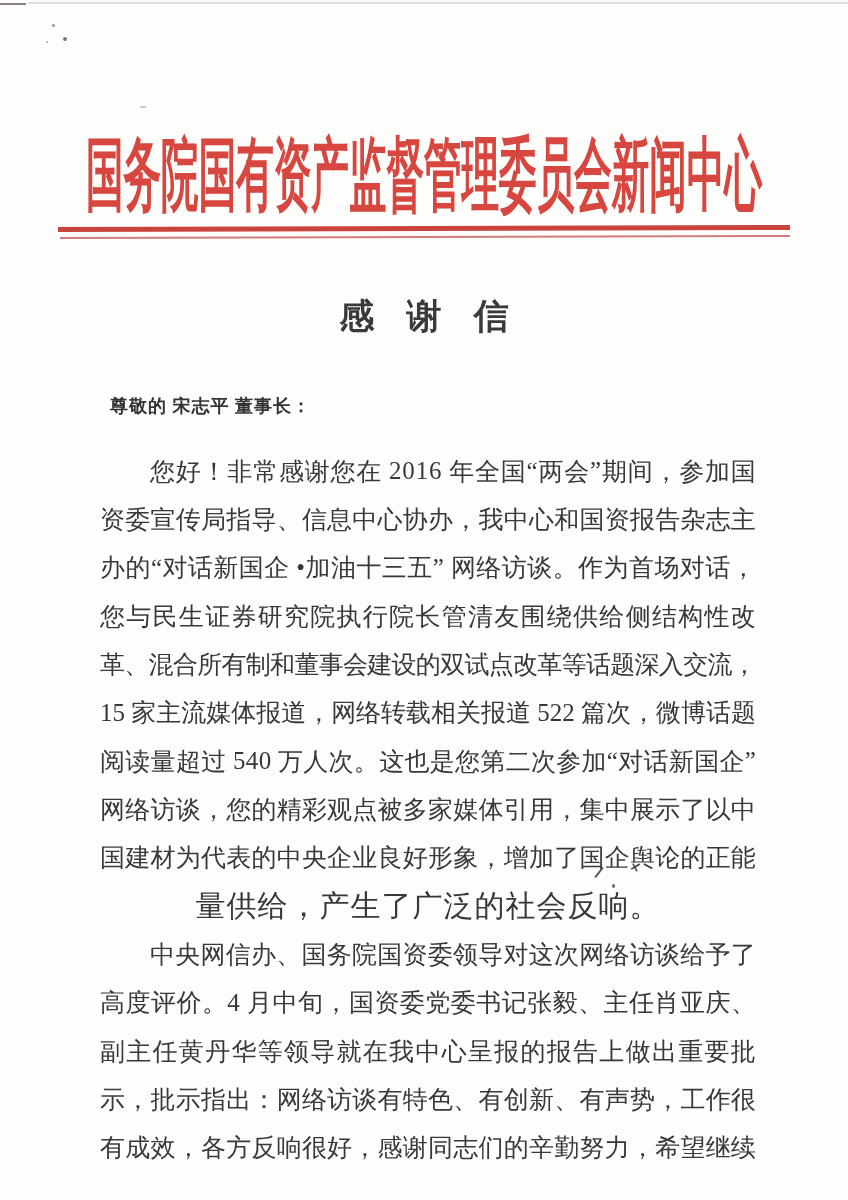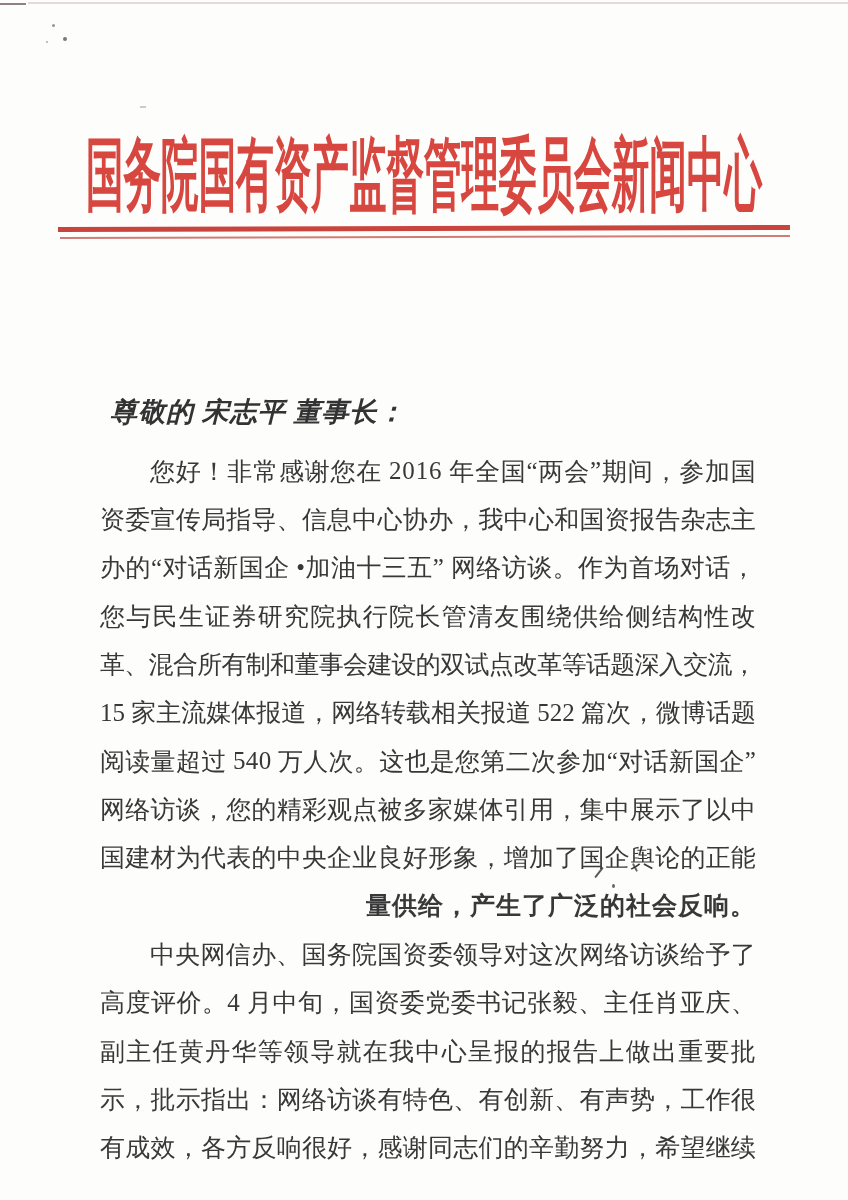--- a/index.html
+++ b/index.html
@@ -27,32 +27,32 @@
   
   .doc-title{
     position:absolute;top:293px;left:0;width:100%;
     text-align:center;font-size:35px;font-weight:bold;color:#3a3a3a;
   }
   .doc-title span{letter-spacing:0.92em;margin-right:-0.92em;}
 
   
   .content{position:absolute;left:100px;top:394px;width:656px;color:#383838;}
   .salutation{
-    font-size:27px;font-weight:bold;height:53px;color:#333;
-    padding-left:10px;letter-spacing:1px;font-style:italic;
+    font-size:18px;font-weight:bold;height:53px;color:#333;
+    padding-left:10px;letter-spacing:1px;
   }
   .jline{
     display:flex;justify-content:space-between;align-items:center;
     height:48.35px;font-size:25px;
   }
   .jline > span{flex:0 1 auto;min-width:0;}
   .jline.indent{padding-left:50px;}
   .line-short{
-    display:block;font-size:25px;height:48.35px;line-height:48.35px;
-    text-align:right;letter-spacing:1px;font-weight:bold;
+    display:block;font-size:30px;height:48.35px;line-height:48.35px;
+    text-align:center;letter-spacing:1px;
   }
 
   
   .artifact{position:absolute;}
   .a-topline{left:28px;top:2px;width:820px;height:1.5px;background:#d8cfd4;opacity:.75;}
   .a-topline-dark{left:0;top:3px;width:26px;height:2px;background:#8e8089;}
   .a-speck1{left:52px;top:24px;width:3px;height:3px;background:#9a9298;border-radius:50%;}
   .a-speck2{left:63px;top:37px;width:4px;height:4px;background:#7d767b;border-radius:50%;}
   .a-speck3{left:46px;top:41px;width:2px;height:2px;background:#b0a8ad;border-radius:50%;}
   .a-speck4{left:140px;top:106px;width:6px;height:1.5px;background:#cfc8cc;}
@@ -77,20 +77,23 @@
 
   <div class="letterhead-wrap">
     <svg width="700" height="92" viewBox="0 0 700 92">
       <text class="letterhead-text" x="350" y="74" text-anchor="middle" font-size="80" fill="#d7463f" textLength="676" lengthAdjust="spacingAndGlyphs">国务院国有资产监督管理委员会新闻中心</text>
     </svg>
   </div>
 
   <div class="rule-thick"></div>
   <div class="rule-thin"></div>
 
+  <div class="doc-title">
+    <span>感谢信</span>
+  </div>
 
   <div class="content">
 
     <div class="salutation">尊敬的 宋志平 董事长：</div>
 
     <div>
       <div class="jline indent">
           <span>您</span>
           <span>好</span>
           <span>！</span>

